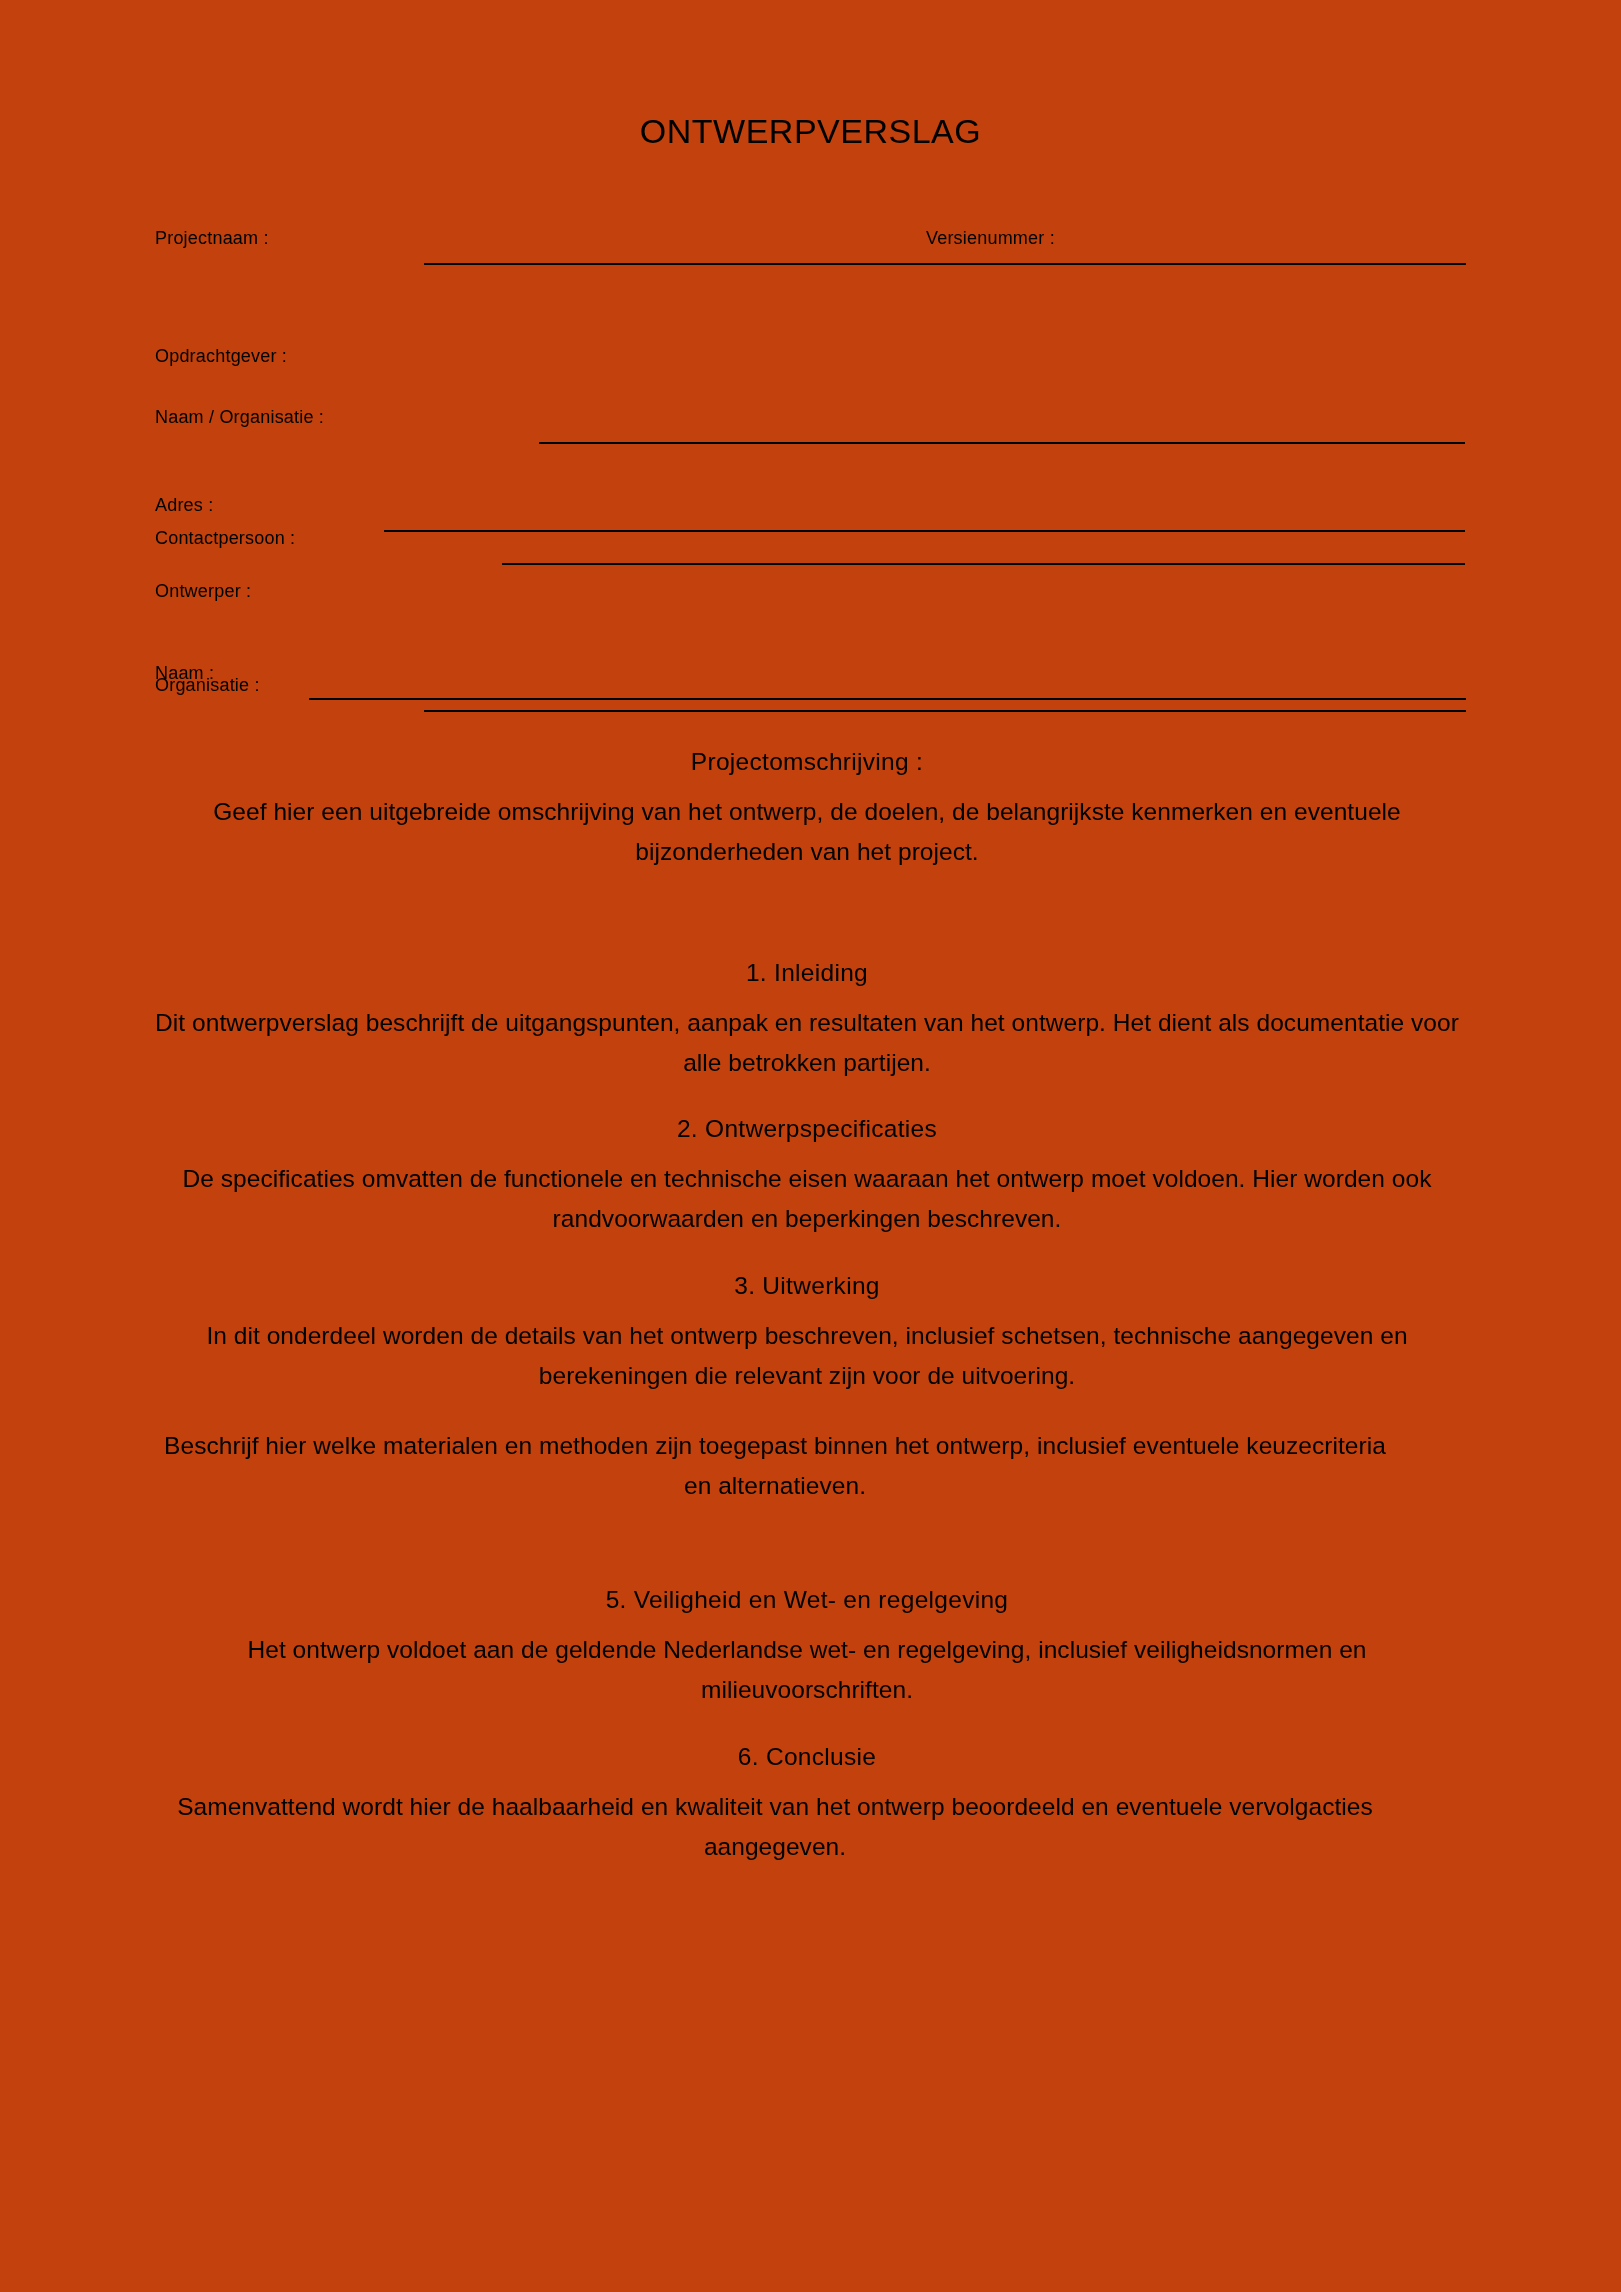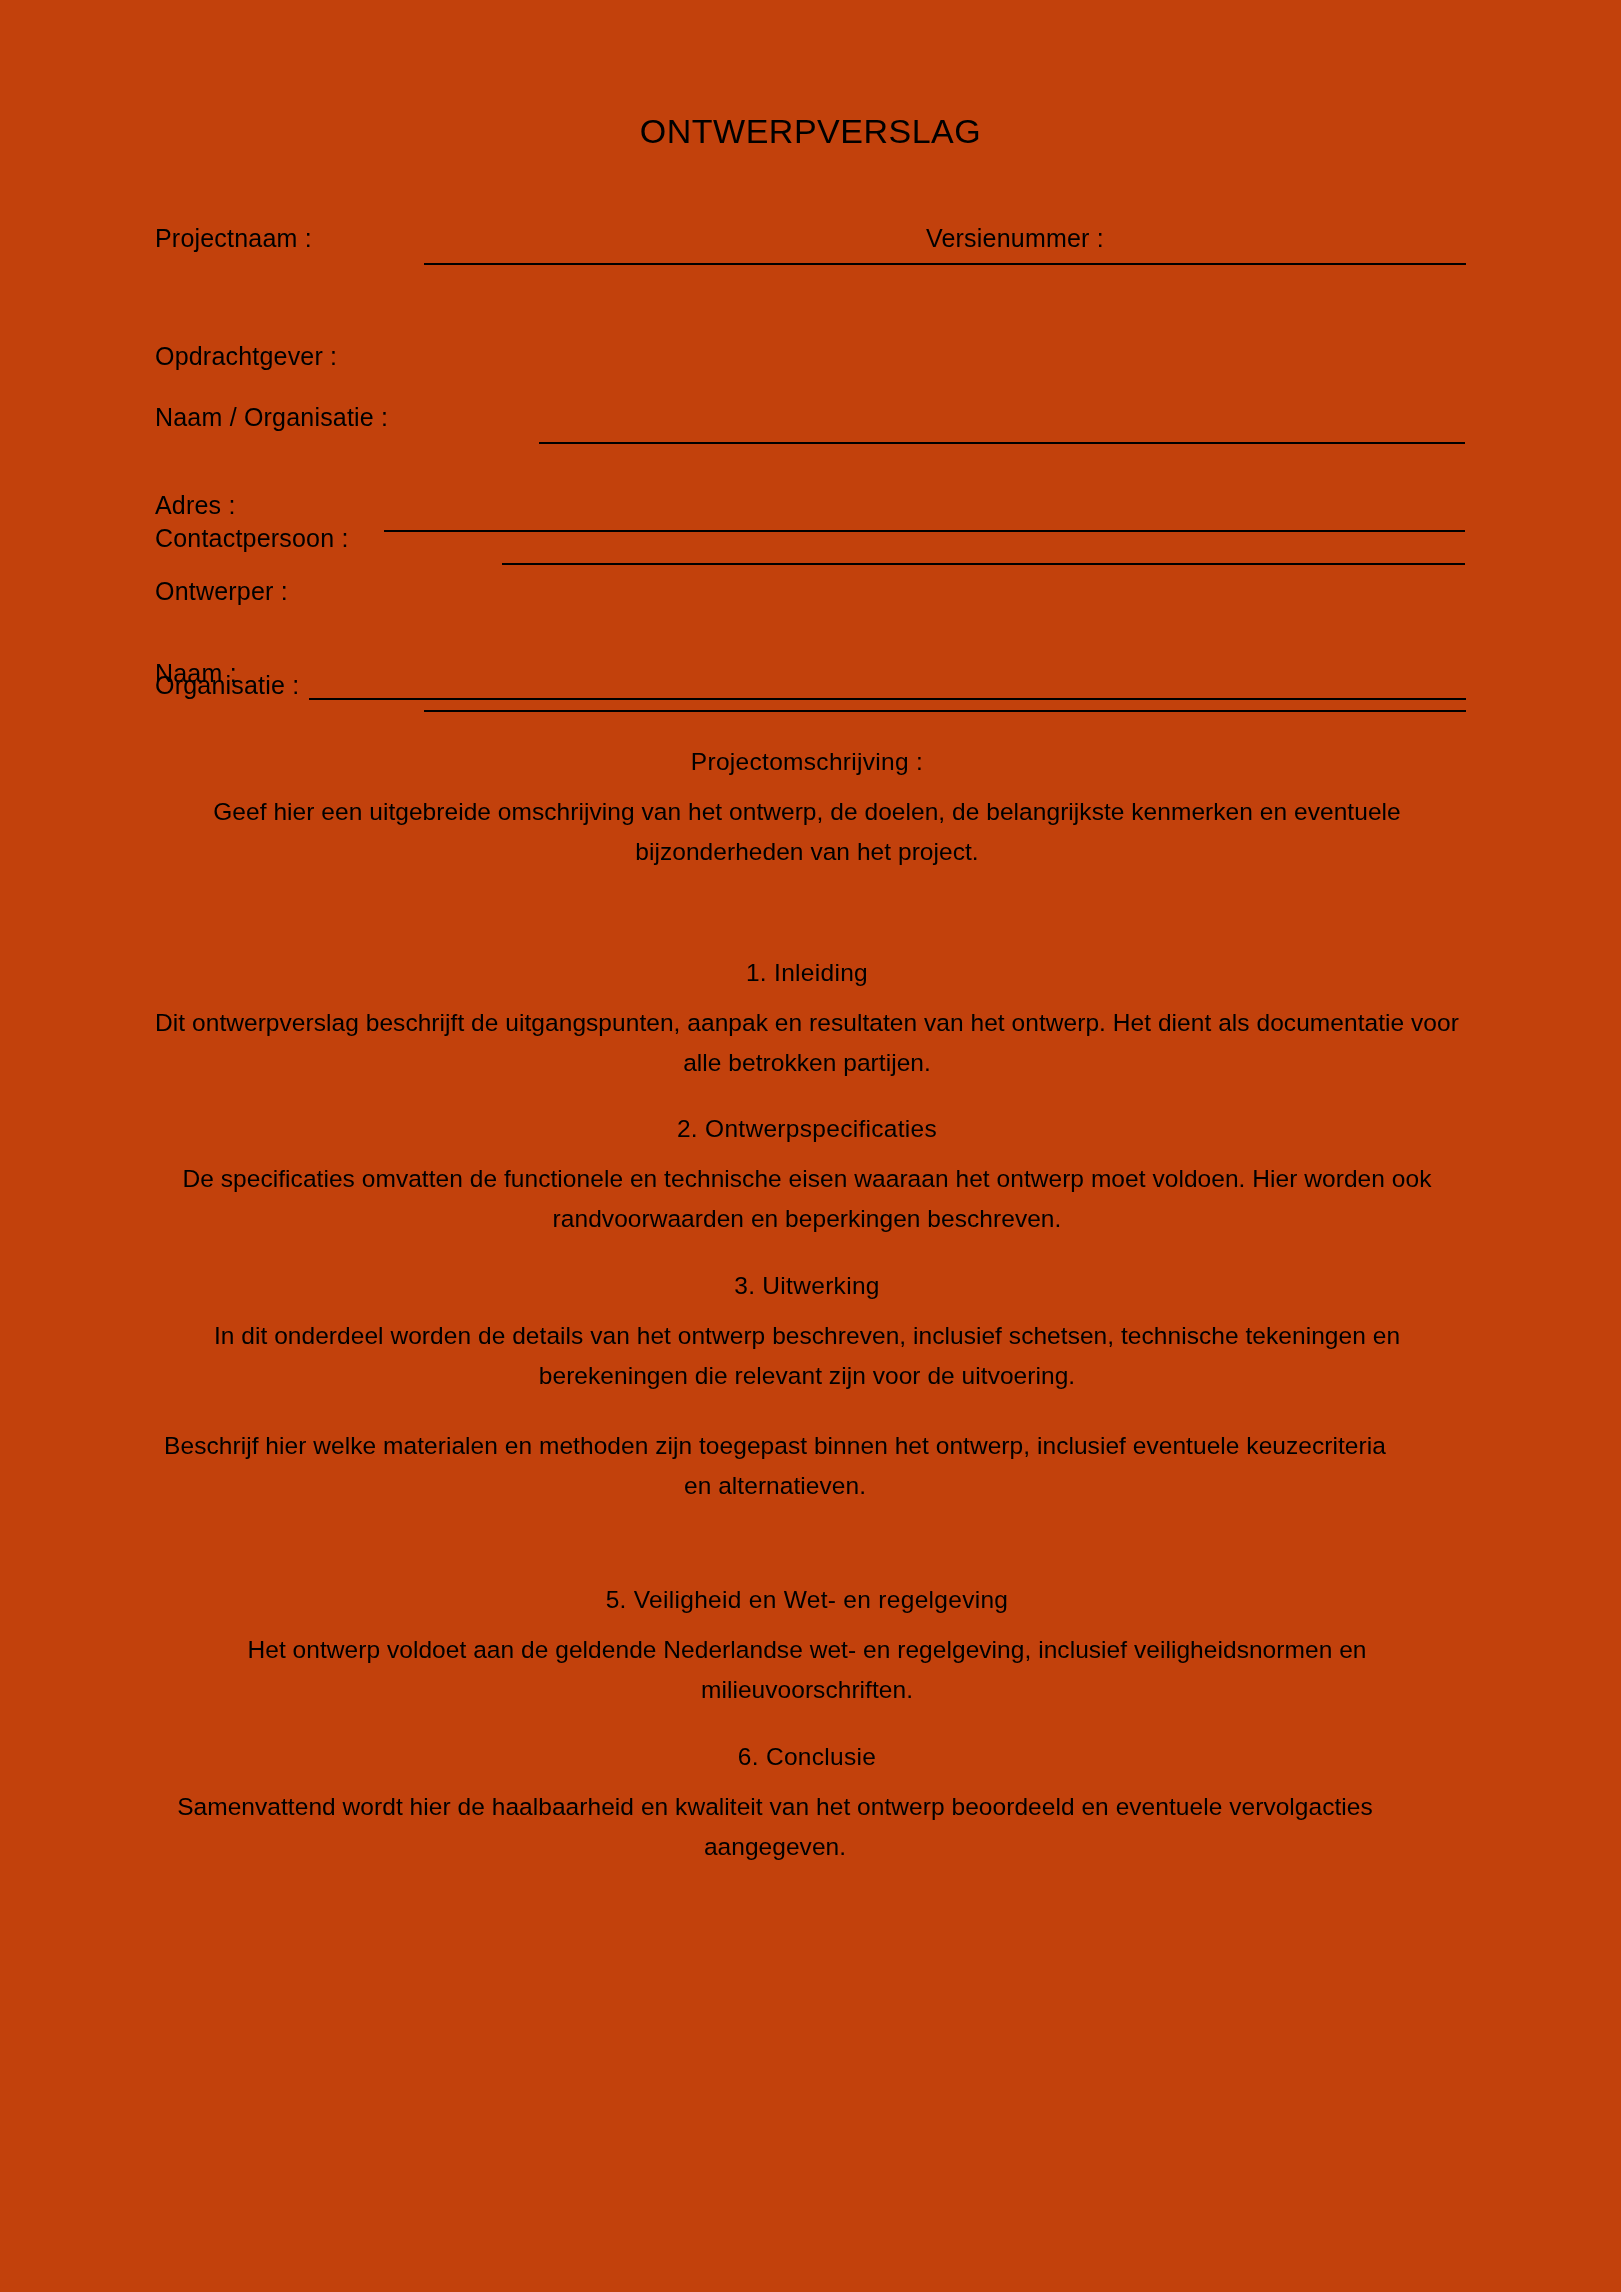--- a/index.html
+++ b/index.html
@@ -39,21 +39,21 @@
   .field-row {
     position: absolute;
     left: 155px;
     width: 1313px;
     height: 45px;
   }
   .field-label {
     position: absolute;
     left: 0;
     top: 0;
-    font-size: 25px;
+    font-size: 18px;
     line-height: 31px;
     white-space: nowrap;
     letter-spacing: 0.2px;
   }
   .field-label.secondary {
     left: 771px;
   }
   .field-rule {
     position: absolute;
     bottom: 2.9px;
@@ -141,21 +141,21 @@
     <p class="block-body">Dit ontwerpverslag beschrijft de uitgangspunten, aanpak en resultaten van het ontwerp. Het dient als documentatie voor alle betrokken partijen.</p>
   </div>
 
   <div class="block" style="top:1112px;">
     <p class="block-heading">2. Ontwerpspecificaties</p>
     <p class="block-body">De specificaties omvatten de functionele en technische eisen waaraan het ontwerp moet voldoen. Hier worden ook randvoorwaarden en beperkingen beschreven.</p>
   </div>
 
   <div class="block" style="top:1269px;">
     <p class="block-heading">3. Uitwerking</p>
-    <p class="block-body">In dit onderdeel worden de details van het ontwerp beschreven, inclusief schetsen, technische tekeningen en berekeningen die relevant zijn voor de uitvoering.</p>
+    <p class="block-body">In dit onderdeel worden de details van het ontwerp beschreven, inclusief schetsen, technische aangegeven en berekeningen die relevant zijn voor de uitvoering.</p>
   </div>
 
   <div class="block" style="top:1426px;">
     <p class="block-body narrow">Beschrijf hier welke materialen en methoden zijn toegepast binnen het ontwerp, inclusief eventuele keuzecriteria en alternatieven.</p>
   </div>
 
   <div class="block" style="top:1583px;">
     <p class="block-heading">5. Veiligheid en Wet- en regelgeving</p>
     <p class="block-body">Het ontwerp voldoet aan de geldende Nederlandse wet- en regelgeving, inclusief veiligheidsnormen en milieuvoorschriften.</p>
   </div>

